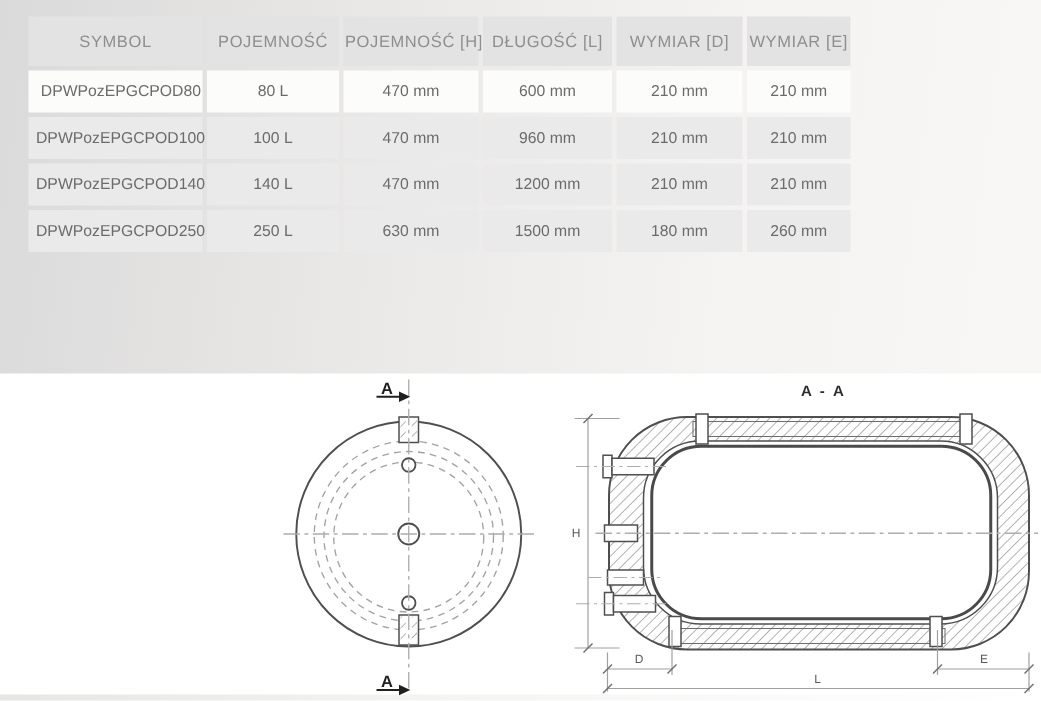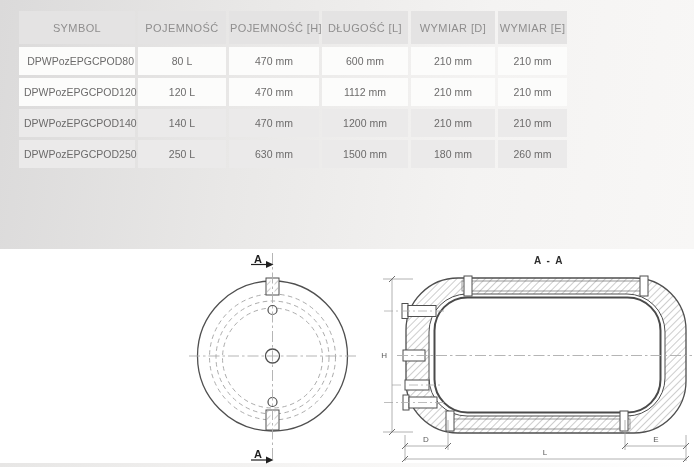--- a/index.html
+++ b/index.html
@@ -65,25 +65,25 @@
   </thead>
   <tbody>
       <tr>
         <td>DPWPozEPGCPOD80</td>
         <td>80 L</td>
         <td>470 mm</td>
         <td>600 mm</td>
         <td>210 mm</td>
         <td>210 mm</td>
       </tr>
-      <tr>
-        <td>DPWPozEPGCPOD120</td>
-        <td>120 L</td>
+      <tr class="alt">
+        <td>DPWPozEPGCPOD100</td>
+        <td>100 L</td>
         <td>470 mm</td>
-        <td>1112 mm</td>
+        <td>960 mm</td>
         <td>210 mm</td>
         <td>210 mm</td>
       </tr>
       <tr class="alt">
         <td>DPWPozEPGCPOD140</td>
         <td>140 L</td>
         <td>470 mm</td>
         <td>1200 mm</td>
         <td>210 mm</td>
         <td>210 mm</td>

